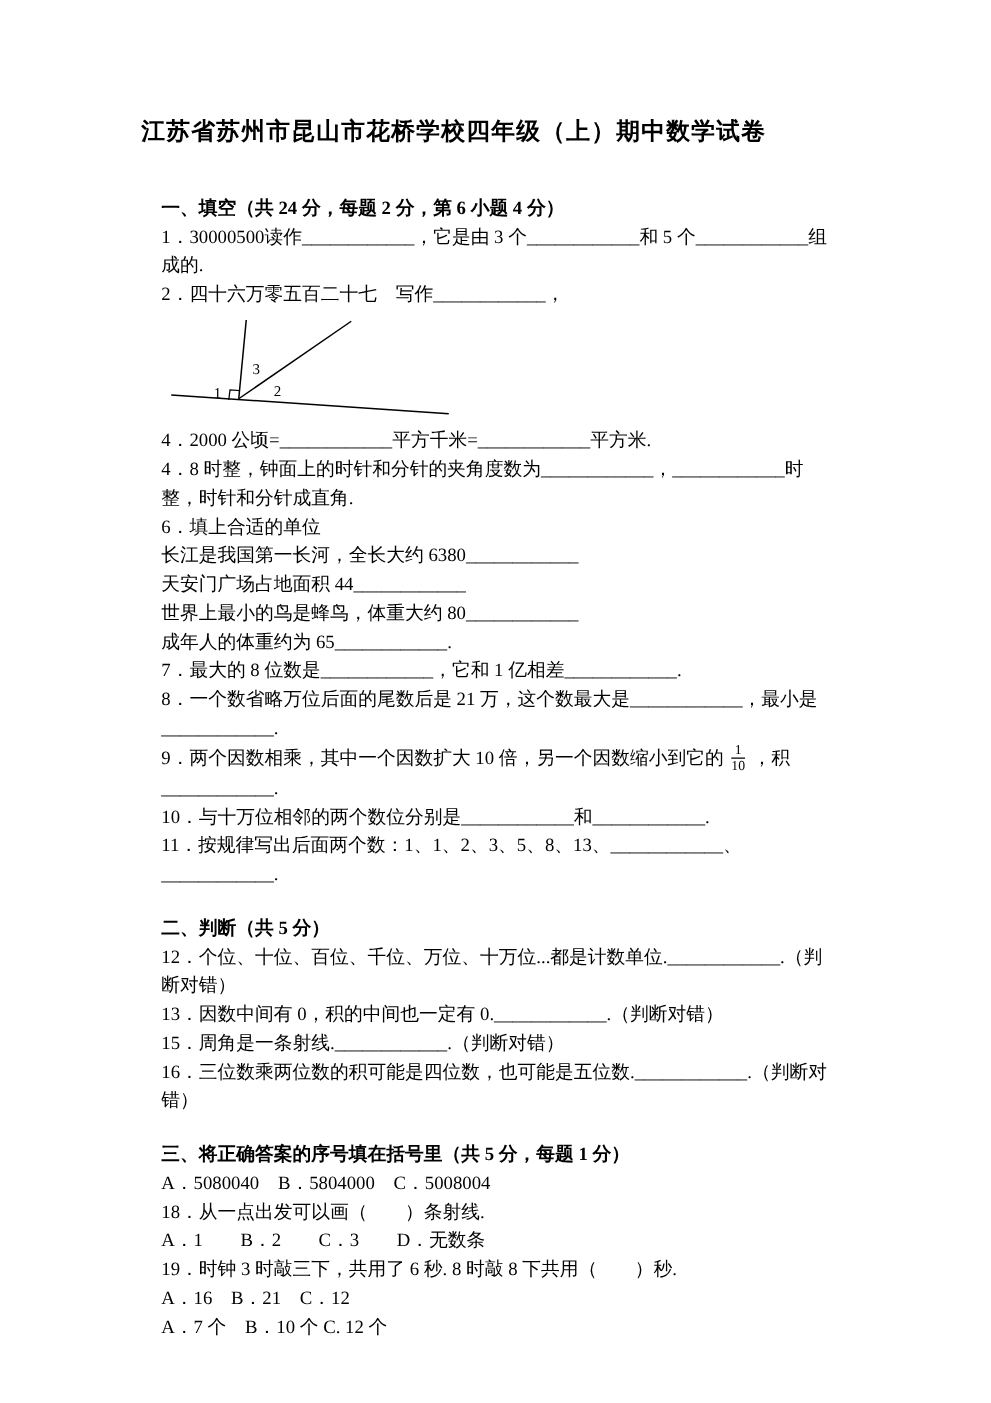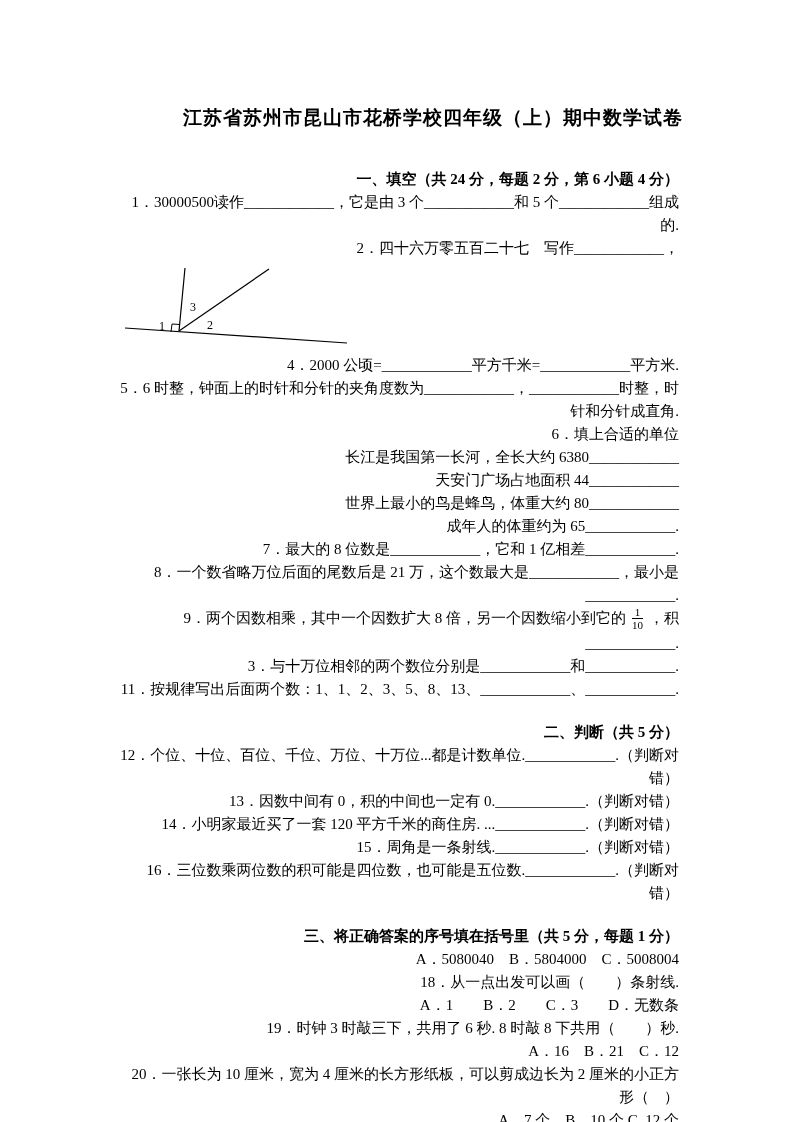--- a/index.html
+++ b/index.html
@@ -12,26 +12,26 @@
     padding: 88px 110px 40px 113px;
     background: #ffffff;
     color: #000000;
     font-family: "Liberation Serif", "DejaVu Serif", serif;
     font-size: 15px;
     line-height: 23px;
   }
   .title {
     font-size: 19px;
     font-weight: bold;
-    text-align: right;
-    margin: 16px 0 36px 0;
+    text-align: left;
+    margin: 4px 0 36px 0;
     line-height: 28px;
     letter-spacing: 1px;
   }
-  .section { margin: 4px; text-align: right; }
+  .section { margin: 16px; }
   .section + .section { margin-top: 20px; }
   .sec-header {
     font-weight: bold;
     margin: 0 0 4px 0;
   }
   p.line { margin: 0; }
   .figure-wrap { margin: 4px 0 2px 2px; }
   svg.angle-figure { display: block; }
   .frac {
     display: inline-flex;
@@ -65,53 +65,51 @@
         <line x1="60" y1="67" x2="66" y2="4" stroke="#000" stroke-width="1.2"></line>
         <line x1="60" y1="67" x2="150" y2="5" stroke="#000" stroke-width="1.2"></line>
         <polyline points="52,68 53,60 61,60.5" fill="none" stroke="#000" stroke-width="1"></polyline>
         <text x="40" y="66" font-size="12" fill="#000">1</text>
         <text x="71" y="47" font-size="12" fill="#000">3</text>
         <text x="88" y="65" font-size="12" fill="#000">2</text>
       </svg>
     </div>
 
     <p class="line">4．2000 公顷=____________平方千米=____________平方米.</p>
-    <p class="line">5．6 时整，钟面上的时针和分针的夹角度数为____________，____________时整，时针和分针成直角.</p>
+    <p class="line">4．8 时整，钟面上的时针和分针的夹角度数为____________，____________时整，时针和分针成直角.</p>
     <p class="line">6．填上合适的单位</p>
     <p class="line">长江是我国第一长河，全长大约 6380____________</p>
     <p class="line">天安门广场占地面积 44____________</p>
     <p class="line">世界上最小的鸟是蜂鸟，体重大约 80____________</p>
     <p class="line">成年人的体重约为 65____________.</p>
     <p class="line">7．最大的 8 位数是____________，它和 1 亿相差____________.</p>
     <p class="line">8．一个数省略万位后面的尾数后是 21 万，这个数最大是____________，最小是____________.</p>
 
     <p class="line">
-      <span>9．两个因数相乘，其中一个因数扩大 8 倍，另一个因数缩小到它的</span><span class="frac">
+      <span>9．两个因数相乘，其中一个因数扩大 10 倍，另一个因数缩小到它的</span><span class="frac">
           <span class="num">1</span>
           <span class="den">10</span>
         </span><span>，积____________.</span>
     </p>
 
-    <p class="line">3．与十万位相邻的两个数位分别是____________和____________.</p>
+    <p class="line">10．与十万位相邻的两个数位分别是____________和____________.</p>
     <p class="line">11．按规律写出后面两个数：1、1、2、3、5、8、13、____________、____________.</p>
   </div>
 
   <div class="section">
     <p class="line sec-header">二、判断（共 5 分）</p>
     <p class="line">12．个位、十位、百位、千位、万位、十万位...都是计数单位.____________.（判断对错）</p>
     <p class="line">13．因数中间有 0，积的中间也一定有 0.____________.（判断对错）</p>
-    <p class="line">14．小明家最近买了一套 120 平方千米的商住房. ...____________.（判断对错）</p>
     <p class="line">15．周角是一条射线.____________.（判断对错）</p>
     <p class="line">16．三位数乘两位数的积可能是四位数，也可能是五位数.____________.（判断对错）</p>
   </div>
 
   <div class="section">
     <p class="line sec-header">三、将正确答案的序号填在括号里（共 5 分，每题 1 分）</p>
     <p class="line">A．5080040　B．5804000　C．5008004</p>
     <p class="line">18．从一点出发可以画（　　）条射线.</p>
     <p class="line">A．1　　B．2　　C．3　　D．无数条</p>
     <p class="line">19．时钟 3 时敲三下，共用了 6 秒. 8 时敲 8 下共用（　　）秒.</p>
     <p class="line">A．16　B．21　C．12</p>
-    <p class="line">20．一张长为 10 厘米，宽为 4 厘米的长方形纸板，可以剪成边长为 2 厘米的小正方形（　）</p>
     <p class="line">A．7 个　B．10 个 C. 12 个</p>
   </div>
 
 </div>
 
 </body></html>

